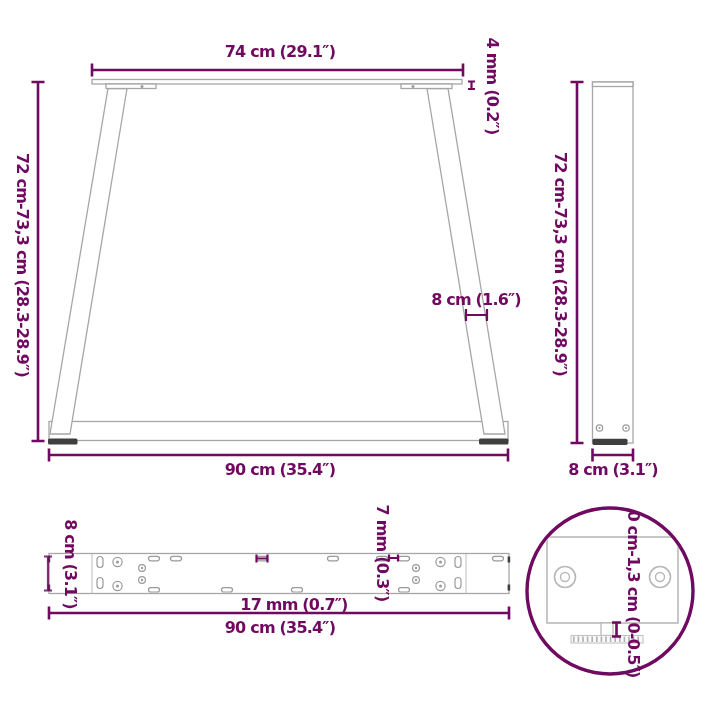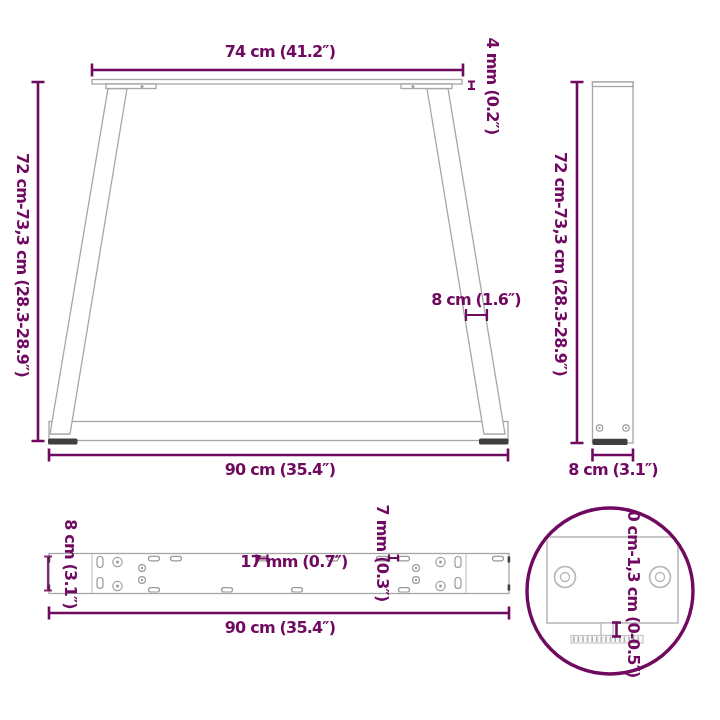--- a/index.html
+++ b/index.html
@@ -126,29 +126,29 @@
       <circle cx="660" cy="577" r="4.5" fill="#ffffff" stroke="#b8b8b8" stroke-width="1.4"></circle>
       <rect x="601" y="623" width="12" height="12.5" fill="#ffffff" stroke="#b8b8b8" stroke-width="1.3"></rect>
       <rect x="571" y="635.5" width="72" height="7.5" fill="#fafafa" stroke="#c4c4c4" stroke-width="1.1"></rect>
       <line x1="573" y1="639.3" x2="641" y2="639.3" stroke="#b0b0b0" stroke-width="5.5" stroke-dasharray="1.6 3"></line>
     </g>
     <circle cx="610" cy="591" r="83" fill="none" stroke="#700A60" stroke-width="3.4"></circle>
     <path class="dim" d="M612 622.5 H621 M612 636.5 H621 M616.5 622.5 V636.5"></path>
   </g>
 </svg>
 
-<div class="label htext" style="left:280px;top:52px">74 cm (41.2″)</div>
+<div class="label htext" style="left:280px;top:52px">74 cm (29.1″)</div>
 <div class="label vtext" style="left:492px;top:86px">4 mm (0.2″)</div>
 <div class="label vtext" style="left:22px;top:265px">72 cm-73,3 cm (28.3-28.9″)</div>
 <div class="label htext" style="left:476px;top:300px">8 cm (1.6″)</div>
 <div class="label htext" style="left:280px;top:470px">90 cm (35.4″)</div>
 
 <div class="label vtext" style="left:560px;top:264px">72 cm-73,3 cm (28.3-28.9″)</div>
 <div class="label htext" style="left:613px;top:470px">8 cm (3.1″)</div>
 
 <div class="label vtext" style="left:70px;top:564px">8 cm (3.1″)</div>
-<div class="label htext" style="left:294px;top:562px">17 mm (0.7″)</div>
+<div class="label htext" style="left:294px;top:605px">17 mm (0.7″)</div>
 <div class="label vtext" style="left:382px;top:553px">7 mm (0.3″)</div>
 <div class="label htext" style="left:280px;top:628px">90 cm (35.4″)</div>
 
 <div class="label vtext" style="left:633px;top:594px">0 cm-1,3 cm (0-0.5″)</div>
 
 </div>
 
 </body></html>

